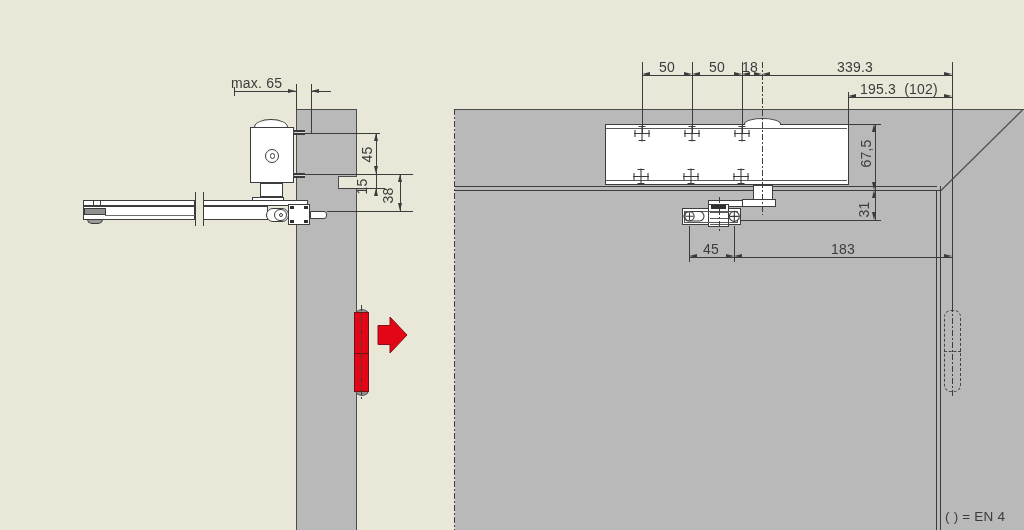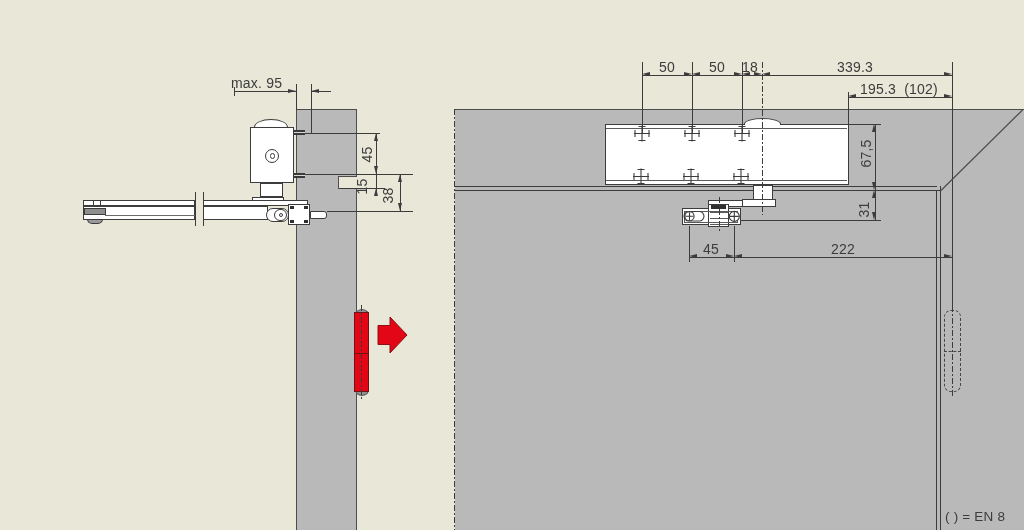--- a/index.html
+++ b/index.html
@@ -37,21 +37,21 @@
     <div class="abs" style="left:338px;top:176px;width:19px;height:12.5px;background:var(--background,#e9e7d8);
                 border:1.2px solid #4c4c4c;border-right:none;z-index:2"></div>
 
     <div class="hl" style="left:234px;top:91px;width:62px"></div>
     <div class="vl" style="left:234px;top:87px;height:9px"></div>
     <div class="ah r" style="left:288px;top:89px"></div>
     <div class="ah l" style="left:311px;top:89px"></div>
     <div class="hl" style="left:311px;top:91px;width:20px"></div>
     <div class="vl" style="left:296px;top:84px;height:26px"></div>
     <div class="vl" style="left:311px;top:84px;height:49px"></div>
-    <div class="lbl" style="left:231px;top:76px;width:58px;text-align:left">max. 95</div>
+    <div class="lbl" style="left:231px;top:76px;width:58px;text-align:left">max. 65</div>
 
     <div class="scrw" style="left:293.5px;top:130px;width:11px;height:5px">
         <i></i>
       </div>
     <div class="scrw" style="left:293.5px;top:172.5px;width:11px;height:5px">
         <i></i>
       </div>
 
     <div class="hl" style="left:298px;top:133px;width:82px"></div>
     <div class="hl" style="left:298px;top:174px;width:115px"></div>
@@ -172,21 +172,21 @@
     <div class="ah d" style="left:872px;top:212px"></div>
     <div class="lbl rot" style="left:846px;top:146px;width:40px">67,5</div>
     <div class="lbl rot" style="left:849px;top:202px;width:30px">31</div>
 
     <div class="hl" style="left:689px;top:257px;width:263px"></div>
     <div class="ah l" style="left:689px;top:254.4px"></div>
     <div class="ah r" style="left:726px;top:254.4px"></div>
     <div class="ah l" style="left:734px;top:254.4px"></div>
     <div class="ah r" style="left:944px;top:254.4px"></div>
     <div class="lbl" style="left:696px;top:242px;width:30px">45</div>
-    <div class="lbl" style="left:826px;top:242px;width:34px">222</div>
+    <div class="lbl" style="left:826px;top:242px;width:34px">183</div>
   </section>
 
   <svg class="overlay" width="1024" height="530" viewBox="0 0 1024 530">
     <defs>
       <g id="cross" stroke="#3c3c3c" stroke-width="1.1" fill="none">
         <path d="M0 -8 V8 M-8 0 H8 M-3.5 -7 H3.5 M-3.5 7 H3.5 M-7 -3.5 V3.5 M7 -3.5 V3.5"></path>
       </g>
     </defs>
     <line x1="941" y1="190.5" x2="1022.5" y2="110" stroke="#4c4c4c" stroke-width="1.2"></line>
     <use href="#cross" x="642" y="133.5"></use>
@@ -198,14 +198,14 @@
     <g stroke="#3c3c3c" fill="none" stroke-width="1.1">
       <rect x="684" y="211.5" width="20" height="9.5" rx="4.7"></rect>
       <circle cx="689.5" cy="216.2" r="4.6" fill="#ffffff"></circle>
       <path d="M689.5 212.2 V220.2 M685.5 216.2 H693.5"></path>
       <circle cx="734.3" cy="216.4" r="5" fill="#ffffff"></circle>
       <path d="M734.3 211.8 V221 M729.8 216.4 H738.8"></path>
     </g>
     <polygon points="378,325.5 390,325.5 390,317 407,335 390,353 390,344.5 378,344.5" fill="#e30617" stroke="#8a1016" stroke-width="1"></polygon>
   </svg>
 
-  <div class="lbl" style="left:945px;top:509px;width:78px;text-align:left;font-size:13.5px">( ) = EN 8</div>
+  <div class="lbl" style="left:945px;top:509px;width:78px;text-align:left;font-size:13.5px">( ) = EN 4</div>
 </div>
 
 </body></html>

